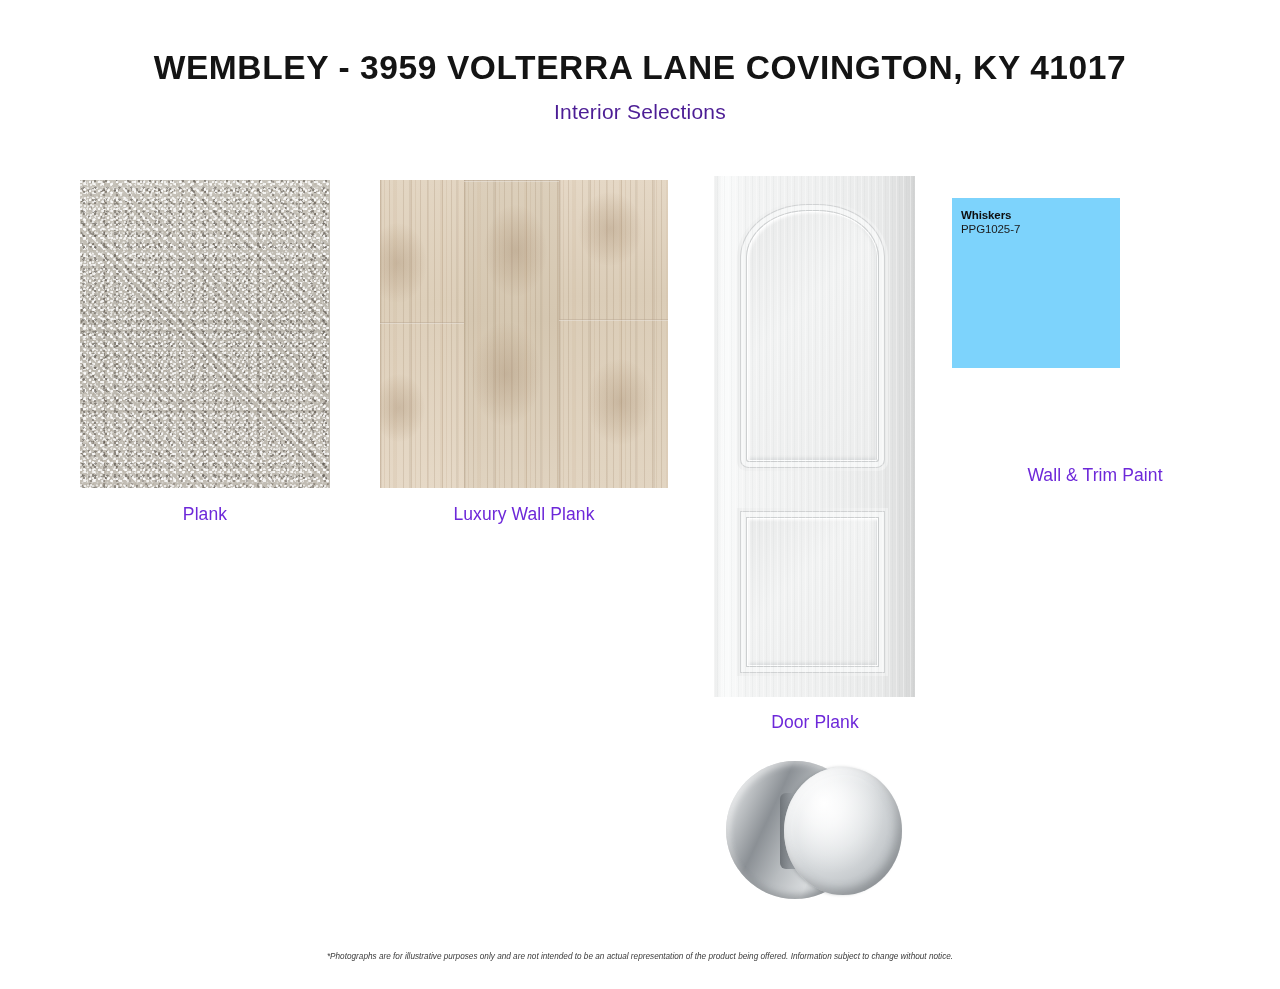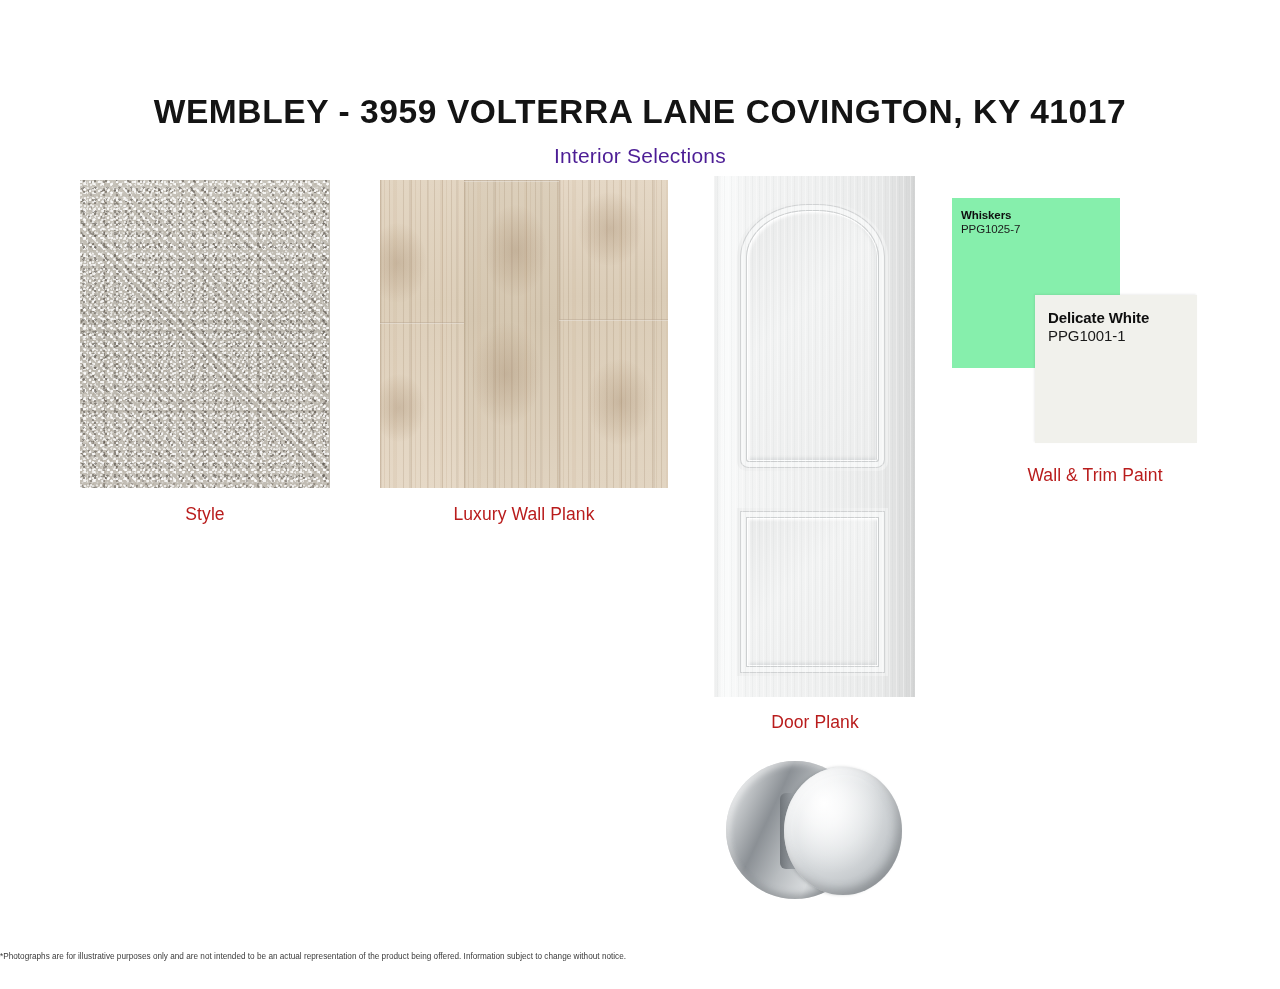--- a/index.html
+++ b/index.html
@@ -21,21 +21,21 @@
   
   #header {
     position: absolute;
     left: 0;
     top: 0;
     width: 1280px;
     text-align: center;
   }
   #board-title {
     margin: 0;
-    padding-top: 94px;
+    padding-top: 50px;
     font-size: 33.5px;
     font-weight: 700;
     letter-spacing: 0.6px;
     line-height: 1.1;
     color: #141414;
     font-family: "Liberation Sans", sans-serif;
   }
   #board-subtitle {
     margin: 0;
     padding-top: 13px;
@@ -43,21 +43,21 @@
     font-weight: 400;
     color: #4c1d95;
     letter-spacing: 0.2px;
   }
 
   
   .caption {
     position: absolute;
     font-size: 17.5px;
     font-weight: 400;
-    color: #b91c1c;
+    color: #6d28d9;
     text-align: center;
     letter-spacing: 0.1px;
     white-space: nowrap;
   }
 
   
   #carpet-swatch {
     position: absolute;
     left: 80px;
     top: 180px;
@@ -329,35 +329,37 @@
     top: 465px;
     width: 270px;
   }
 
   
   #footer-disclaimer {
     position: absolute;
     left: 0;
     top: 952px;
     width: 1280px;
+    text-align: center;
     font-size: 8.2px;
     color: #3a3a3a;
     letter-spacing: 0.01px;
+    font-style: italic;
   }
 </style>
 </head>
 <body>
 
 <div id="header">
   <h1 id="board-title">WEMBLEY - 3959 VOLTERRA LANE COVINGTON, KY 41017</h1>
   <p id="board-subtitle">Interior Selections</p>
 </div>
 
 <div id="carpet-swatch"></div>
-<div class="caption" id="carpet-caption">Style</div>
+<div class="caption" id="carpet-caption">Plank</div>
 
 <div id="lvp-swatch">
   <div class="lvp-plank" id="lvp-p1" style="background-image: linear-gradient(180deg,#e3d6c3 0%,#ddcfba 40%,#e6d9c7 100%);">
     <div class="lvp-grain"></div>
     <div class="lvp-knot" style="left:-14%;top:14%;width:70%;height:26%;"></div>
     <div class="lvp-knot" style="left:-8%;top:63%;width:62%;height:22%;"></div>
   </div>
   <div class="lvp-plank" id="lvp-p2" style="background-image: linear-gradient(180deg,#dccfbb 0%,#d5c7b1 45%,#e0d3c0 100%);">
     <div class="lvp-grain"></div>
     <div class="lvp-knot" style="left:22%;top:8%;width:66%;height:30%;"></div>
@@ -385,24 +387,20 @@
   <div id="knob-rosette">
     <div id="knob-rosette-inner"></div>
   </div>
   <div id="knob-neck"></div>
   <div id="knob-head">
     <div id="knob-head-rim"></div>
   </div>
 </div>
 
 <div id="paint-group">
-  <div class="paint-chip" id="paint-chip-whiskers" style="background-color: #86efac;">
+  <div class="paint-chip" id="paint-chip-whiskers" style="background-color: #7dd3fc;">
     <p class="paint-name">Whiskers</p>
     <p class="paint-code">PPG1025-7</p>
   </div>
-  <div class="paint-chip" id="paint-chip-delicate" style="background-color: rgb(241, 241, 236);">
-    <p class="paint-name">Delicate White</p>
-    <p class="paint-code">PPG1001-1</p>
-  </div>
 </div>
 <div class="caption" id="paint-caption">Wall &amp; Trim Paint</div>
 
 <div id="footer-disclaimer">*Photographs are for illustrative purposes only and are not intended to be an actual representation of the product being offered. Information subject to change without notice.</div>
 
 </body></html>

